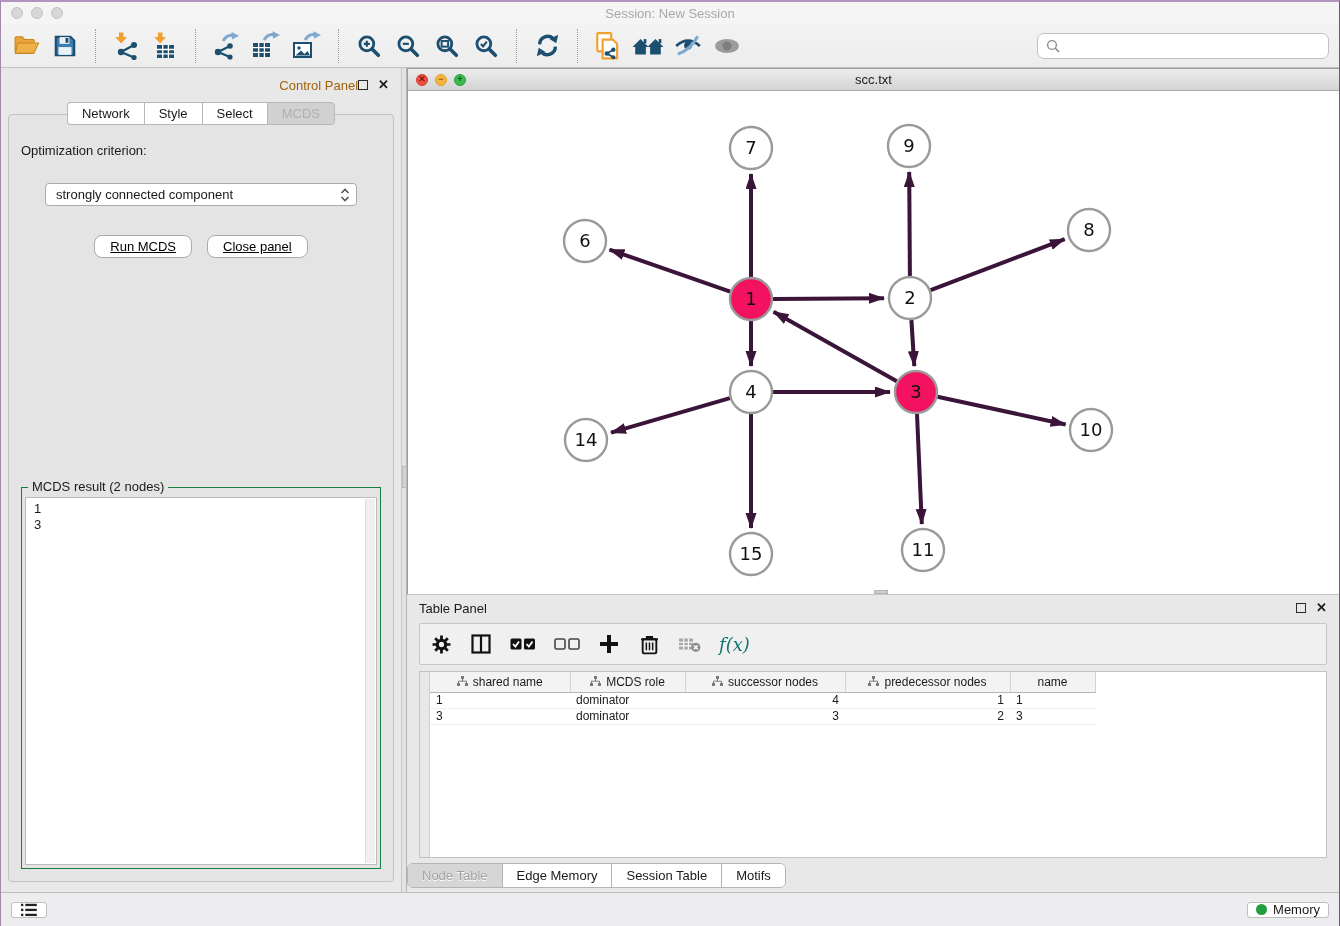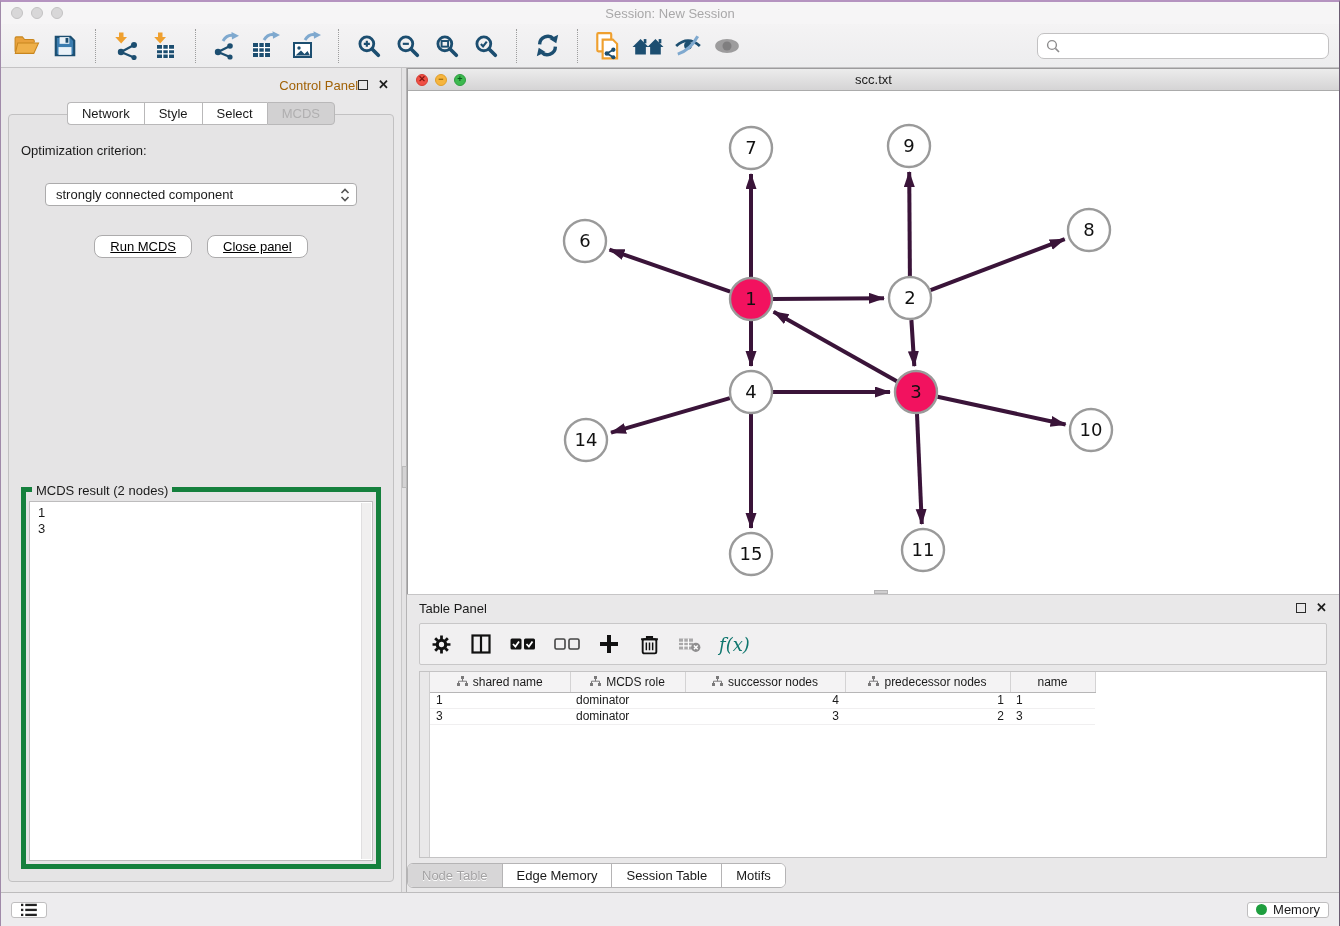--- a/index.html
+++ b/index.html
@@ -34,21 +34,21 @@
   .cp-tab { padding:3px 14px; background:#fff; border:1px solid #b9b8b9; border-right:none; font-size:13px; }
   .cp-tab:first-child { border-radius:4px 0 0 4px; }
   .cp-tab:last-child { border-right:1px solid #b9b8b9; border-radius:0 4px 4px 0; }
   .cp-tab.active { background:#d2d1d2; color:#b0afb0; }
   .cp-content { flex:1; margin:-11px 7px 10px 7px; border:1px solid #c2c1c2; border-radius:4px; background:#e5e4e5; padding:28px 12px 12px 12px; display:flex; flex-direction:column; min-height:0; }
   .opt-label { font-size:13px; margin-bottom:9px; }
   .combo { width:312px; height:23px; margin:16px auto; background:#fff; border:1px solid #acabac; border-radius:4px; display:flex; align-items:center; padding:0 6px 0 10px; }
   .combo .combo-text { flex:1; font-size:13px; }
   .btn-row { display:flex; justify-content:center; gap:15px; margin-top:13px; }
   .btn { background:#fff; border:1px solid #acabac; border-radius:8px; padding:3px 15px; font-size:13px;text-decoration:underline; }
-  .groupbox { margin-top:auto; height:382px; border:5px solid #15803d; position:relative; padding:9px 3px 3px 3px; display:flex; }
+  .groupbox { margin-top:auto; height:382px; border:1px solid #15803d; position:relative; padding:9px 3px 3px 3px; display:flex; }
   .groupbox legend-lbl, .gb-legend { position:absolute; top:-9px; left:6px; background:#e5e4e5; padding:0 4px; font-size:13px; }
   .result-list { flex:1; background:#fff; border:1px solid #bdbcbd; position:relative; padding:3px 8px; font-size:13px; line-height:16px; overflow:hidden; }
   .result-list .scroll-track { position:absolute; top:1px; right:1px; bottom:1px; width:10px; background:#f0efef; border-left:1px solid #e0dfe0; }
 
   
   .v-splitter { width:6px; flex:0 0 auto; background:#e4e3e4; border-left:1px solid #c9c8c9; border-right:1px solid #b5b4b5; position:relative; }
   .v-splitter .vs-handle { position:absolute; top:398px; left:0; width:5px; height:22px; background:#d4d3d4; border:1px solid #bbb; }
 
   
   .right-col { flex:1; display:flex; flex-direction:column; min-width:0; }

